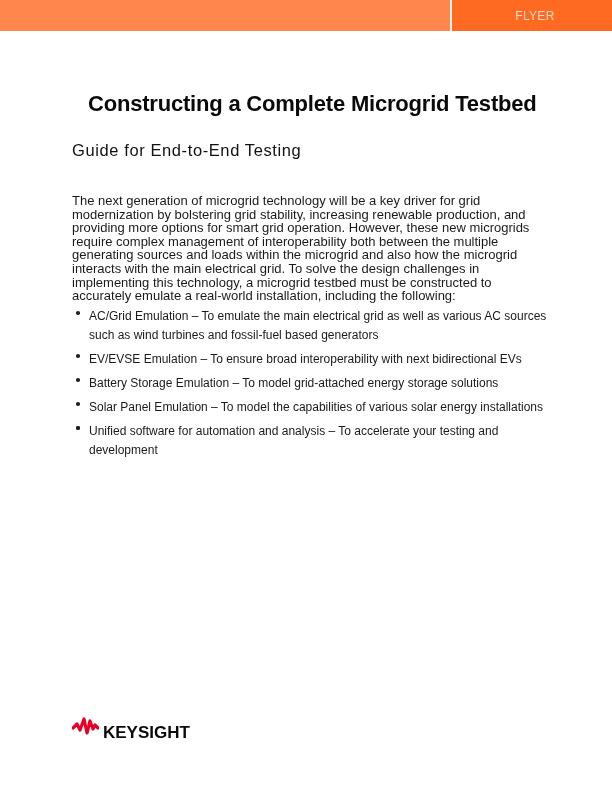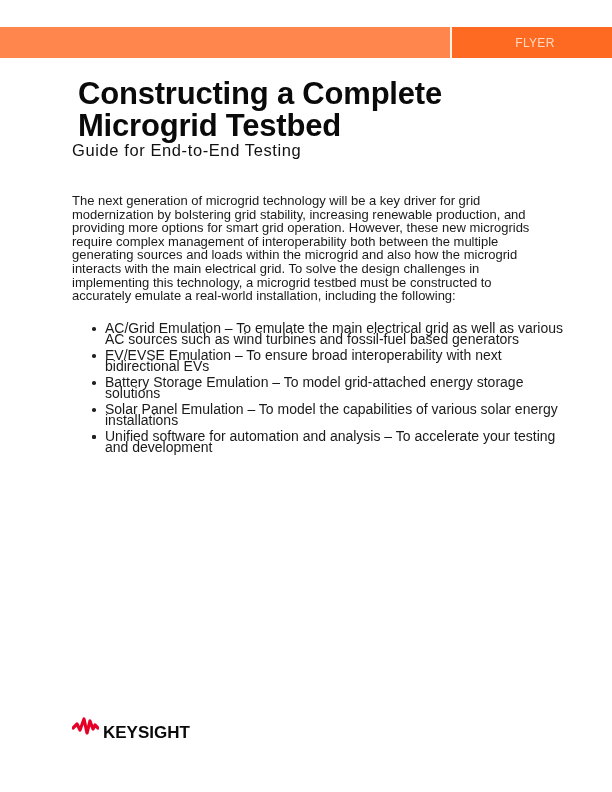--- a/index.html
+++ b/index.html
@@ -1,34 +1,34 @@
 <!DOCTYPE html>
 <html><head>
 <meta charset="utf-8">
 <style>
   html, body { margin: 0; padding: 0; background: #ffffff; }
   body { width: 612px; height: 792px; position: relative; overflow: hidden;
          font-family: "Liberation Sans", "DejaVu Sans", sans-serif; color: #111; }
-  .topbar { position: absolute; left: 0; top: 0; width: 612px; height: 31px; margin-top: 27px; }
+  .topbar { position: absolute; left: 0; top: 0; width: 612px; height: 31px; }
   .topbar-left { position: absolute; left: 0; top: 0; width: 450px; height: 31px; background: #ff864d; }
   .topbar-divider { position: absolute; left: 450px; top: 0; width: 2px; height: 31px; background: #fff3ea; }
   .topbar-right { position: absolute; left: 452px; top: 0; width: 160px; height: 31px; background: #ff6a22;
                   display: flex; align-items: center; justify-content: center; }
   .flyer-label { color: #ffd9c2; font-size: 12px; letter-spacing: 0.3px; margin-left: 6px; }
 
-  .title { position: absolute; left: 72px; top: 72px; width: 470px; margin: 6px;
-           font-size: 31px; line-height: 32px; font-weight: bold; color: #0a0a0a; letter-spacing: -0.2px; }
+  .title { position: absolute; left: 72px; top: 72px; width: 470px; margin: 16px;
+           font-size: 22px; line-height: 32px; font-weight: bold; color: #0a0a0a; letter-spacing: -0.2px; }
   .subtitle { position: absolute; left: 72px; top: 141px; margin: 0; font-size: 16.5px; font-weight: normal;
               color: #111; letter-spacing: 0.6px; }
 
   .intro { position: absolute; left: 72px; top: 194px; width: 480px; margin: 0;
            font-size: 13px; line-height: 13.6px; color: #1a1a1a; }
 
-  .bullets { position: absolute; left: 72px; top: 307px; width: 480px; margin: 16px; padding: 0; list-style: none;
-             font-size: 14px; line-height: 11px; color: #1a1a1a; }
+  .bullets { position: absolute; left: 72px; top: 307px; width: 480px; margin: 0; padding: 0; list-style: none;
+             font-size: 12px; line-height: 19px; color: #1a1a1a; }
   .bullets li { position: relative; padding-left: 17px; margin-bottom: 5px; }
   .bullet-dot { position: absolute; left: 4px; top: 4px; width: 3.5px; height: 3.5px; border-radius: 50%; background: #222; }
 
   .logo { position: absolute; left: 72px; top: 715px; height: 22px; display: flex; align-items: center; }
   .logo-mark { width: 27px; height: 22px; margin-right: 4px; }
   .logo-text { font-size: 17px; font-weight: bold; color: #0a0a0a; letter-spacing: 0px; margin-top: 14px; }
 </style>
 </head>
 <body>
 

